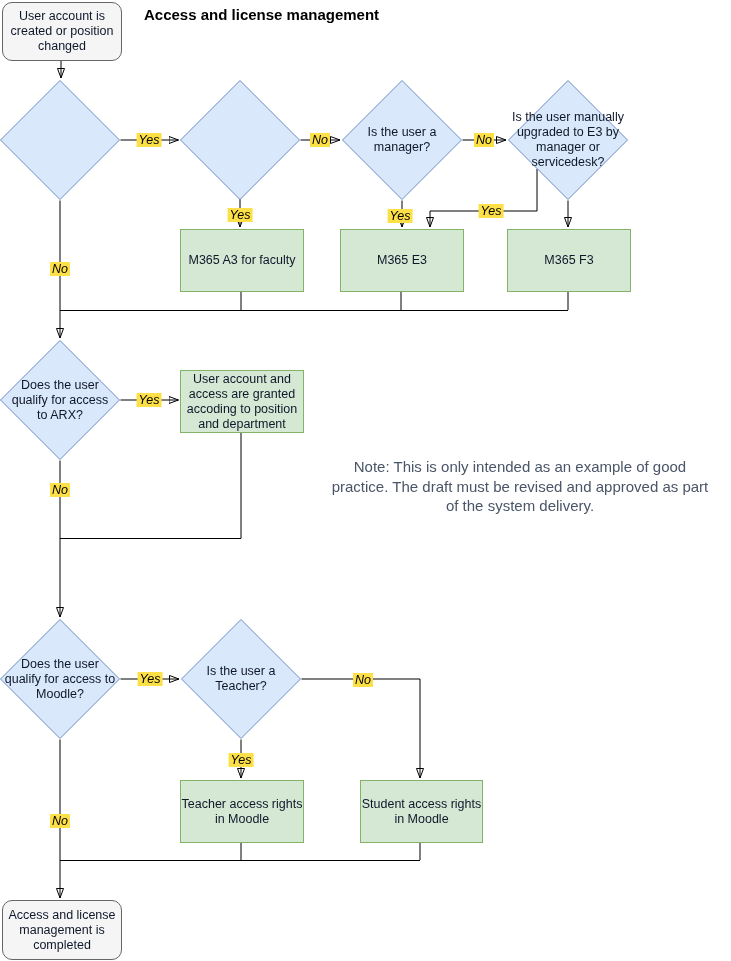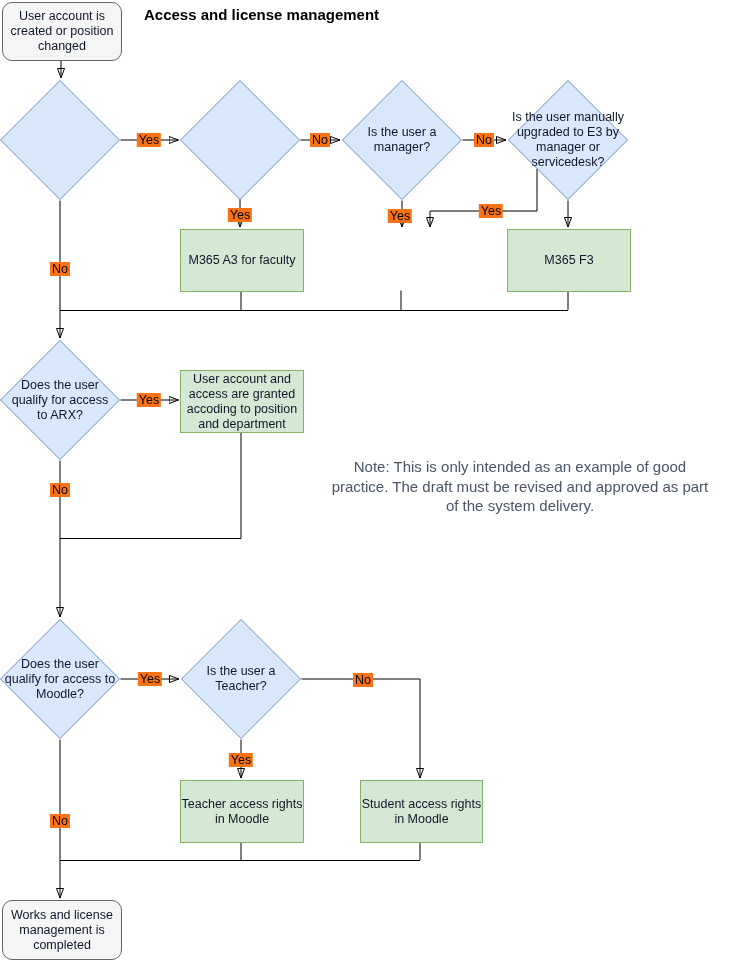--- a/index.html
+++ b/index.html
@@ -13,22 +13,22 @@
     position:absolute;display:flex;align-items:center;justify-content:center;
     text-align:center;font-size:12.5px;line-height:15px;color:#0f172a;
   }
   .node-label{white-space:pre-line;position:relative;z-index:1;width:100%;}
   .terminal{background:#f5f5f5;border:1px solid #666666;border-radius:10px;}
   .process{background:#d5e8d4;border:1px solid #82b366;text-align:center;}
   .diamond{background:transparent;border:none;}
   .dshape{position:absolute;left:0;top:0;width:100%;height:100%;}
   .dshape polygon{fill:#dae8fc;stroke:#6c8ebf;stroke-width:1;}
   .elabel{
-    position:absolute;transform:translate(-50%,-50%);background:#f97316;
-    padding:0 2px;font-size:12.5px;line-height:14px;color:#000;z-index:2;
+    position:absolute;transform:translate(-50%,-50%);background:#fde047;
+    padding:0 2px;font-size:12.5px;line-height:14px;color:#000;z-index:2;font-style:italic;
   }
   .title{position:absolute;left:144px;top:6px;font-size:15px;font-weight:bold;color:#000000;}
   .note{
     position:absolute;left:300px;top:457px;width:440px;text-align:center;
     font-size:15px;line-height:19.5px;color:#4a5568;white-space:pre-line;
   }
 </style>
 </head>
 <body>
 
@@ -69,21 +69,21 @@
   <div class="note">Note: This is only intended as an example of good
 practice. The draft must be revised and approved as part
 of the system delivery.</div>
 
   <div class="node terminal" style="left:2px;top:2px;width:118px;height:57px">
     <span class="node-label">User account is
 created or position
 changed</span>
   </div>
   <div class="node terminal" style="left:2px;top:900px;width:118px;height:58px">
-    <span class="node-label">Works and license
+    <span class="node-label">Access and license
 management is
 completed</span>
   </div>
 
   <div class="node diamond" style="left:0px;top:80px;width:120px;height:120px">
     <svg class="dshape" viewBox="0 0 120 120" preserveAspectRatio="none">
         <polygon points="60,0.5 119.5,60 60,119.5 0.5,60"></polygon>
       </svg>
   </div>
   <div class="node diamond" style="left:180px;top:80px;width:120px;height:120px">
@@ -127,20 +127,23 @@
     <svg class="dshape" viewBox="0 0 120 120" preserveAspectRatio="none">
         <polygon points="60,0.5 119.5,60 60,119.5 0.5,60"></polygon>
       </svg>
     <span class="node-label">Is the user a
 Teacher?</span>
   </div>
 
   <div class="node process" style="left:180px;top:229px;width:122px;height:61px">
     <span class="node-label">M365 A3 for faculty</span>
   </div>
+  <div class="node process" style="left:340px;top:229px;width:122px;height:61px">
+    <span class="node-label">M365 E3</span>
+  </div>
   <div class="node process" style="left:507px;top:229px;width:122px;height:61px">
     <span class="node-label">M365 F3</span>
   </div>
   <div class="node process" style="left:180px;top:370px;width:122px;height:61px">
     <span class="node-label">User account and
 access are granted
 accoding to position
 and department</span>
   </div>
   <div class="node process" style="left:180px;top:780px;width:122px;height:61px">

